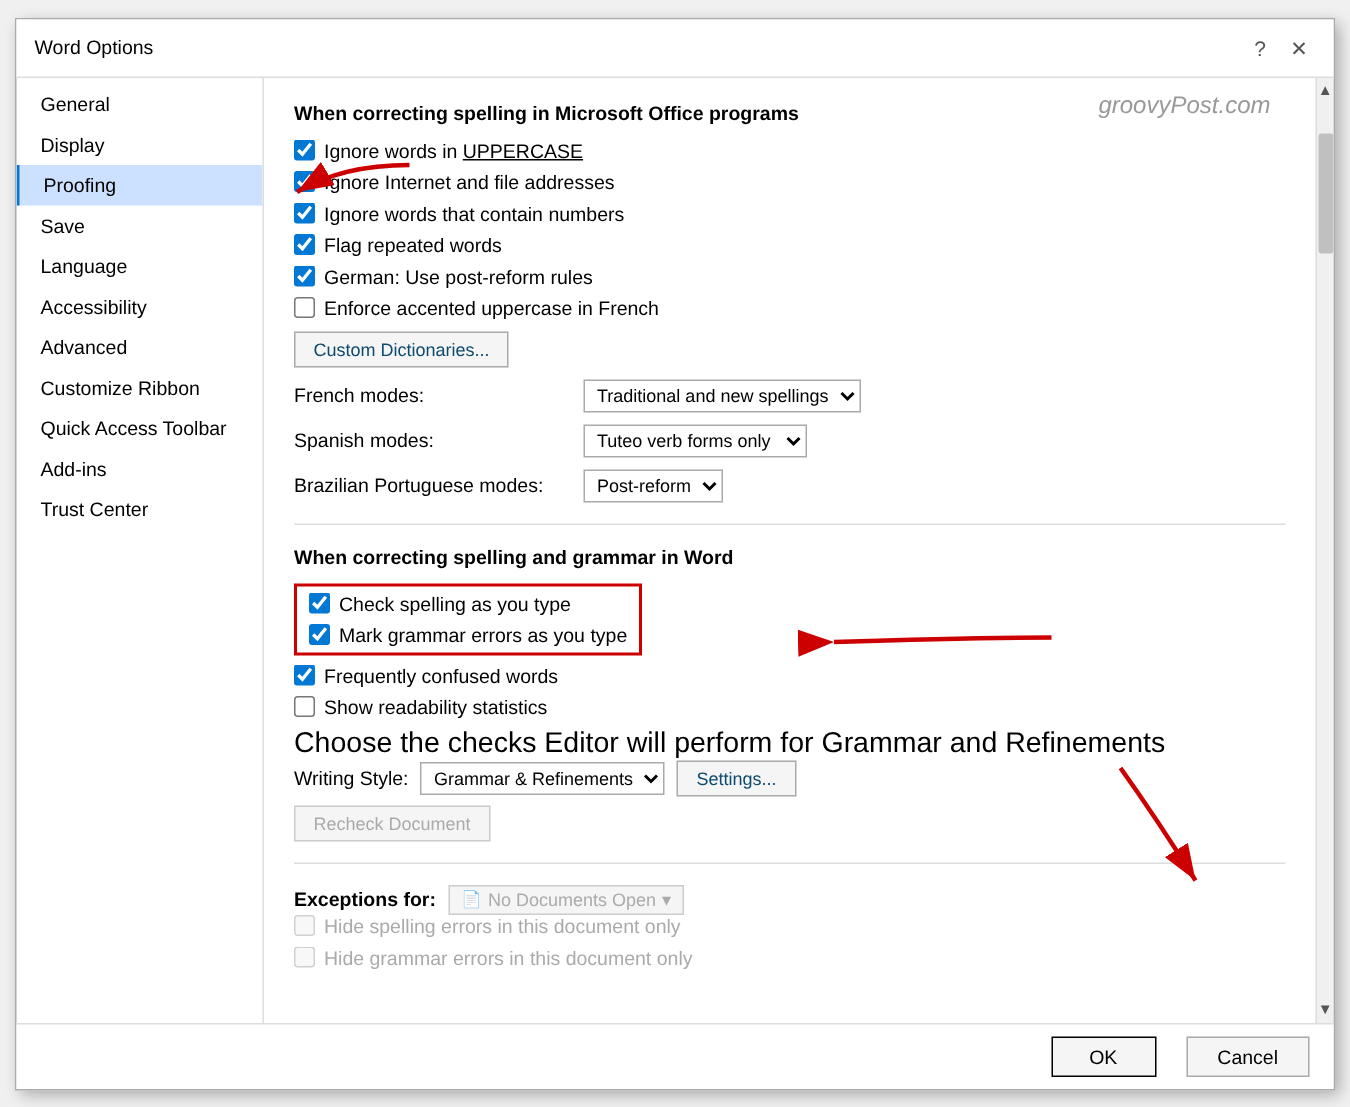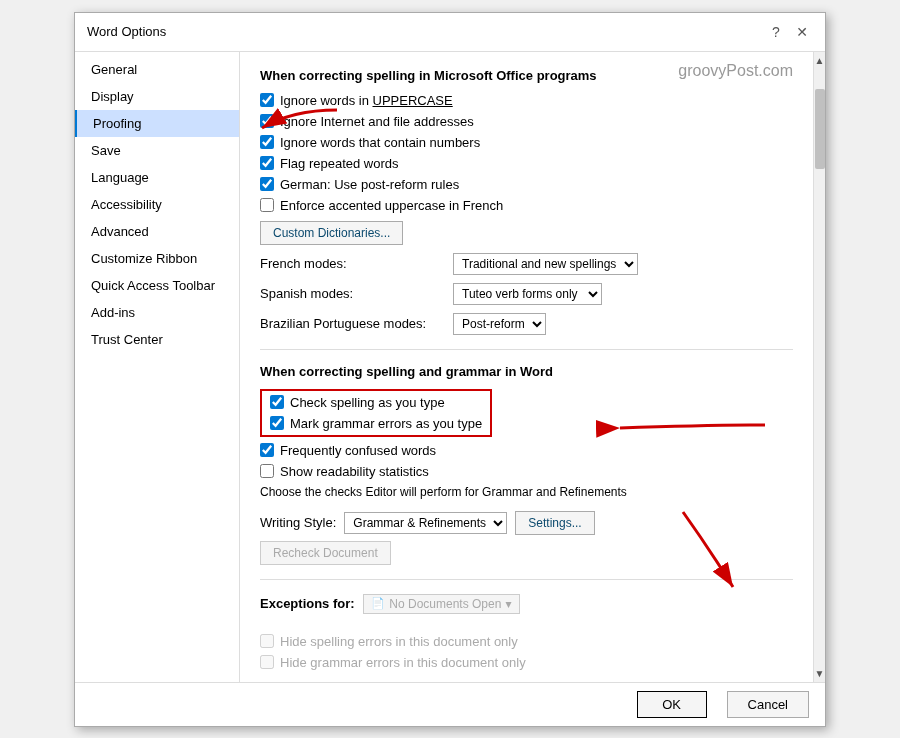--- a/index.html
+++ b/index.html
@@ -8,21 +8,21 @@
       font-size: 13px;
       background: #f0f0f0;
       display: flex;
       justify-content: center;
       align-items: center;
       width: 900px;
       height: 738px;
       overflow: hidden;
     }
     .dialog {
-      width: 752px;
+      width: 880px;
       height: 715px;
       background: #fff;
       border: 1px solid #aaa;
       box-shadow: 3px 3px 10px rgba(0,0,0,0.3);
       display: flex;
       flex-direction: column;
     }
     .title-bar {
       background: #fff;
       border-bottom: 1px solid #ddd;
@@ -142,35 +142,36 @@
       font-size: 12px;
       border: 1px solid #aaa;
       background: #f5f5f5;
       cursor: pointer;
       color: #0c4a6e;
     }
     .btn:disabled { color: #aaa; border-color: #ccc; background: #f5f5f5; cursor: default; }
     .watermark {
       position: absolute;
       top: 10px;
-      right: 20px;
+      right: 30px;
       color: #999;
       font-size: 16px;
+      font-style: italic;
     }
     .writing-style-row {
       display: flex;
       align-items: center;
       gap: 8px;
       margin-bottom: 6px;
     }
     .exceptions-row {
       display: flex;
       align-items: center;
       gap: 8px;
-      margin-bottom: 20px;
+      margin-bottom: 0;
     }
     .exceptions-label {
       font-weight: bold;
       font-size: 13px;
     }
     .no-docs-btn {
       padding: 2px 8px;
       font-size: 12px;
       border: 1px solid #ccc;
       background: #f5f5f5;
@@ -332,21 +333,21 @@
 
       <div class="option-row">
         <input type="checkbox" checked="" style="">
         <label>Frequently confused words</label>
       </div>
       <div class="option-row">
         <input type="checkbox" style="">
         <label>Show readability statistics</label>
       </div>
 
-      <div style="margin-bottom: 12px; font-size: 12px;">Choose the checks Editor will perform for Grammar and Refinements</div>
+      <div style="margin-bottom: 0; font-size: 19px;">Choose the checks Editor will perform for Grammar and Refinements</div>
 
       <div class="writing-style-row">
         <span>Writing Style:</span>
         <select>
           <option>Grammar &amp; Refinements</option>
           <option>Grammar Only</option>
         </select>
         <button class="btn">Settings...</button>
       </div>
 

